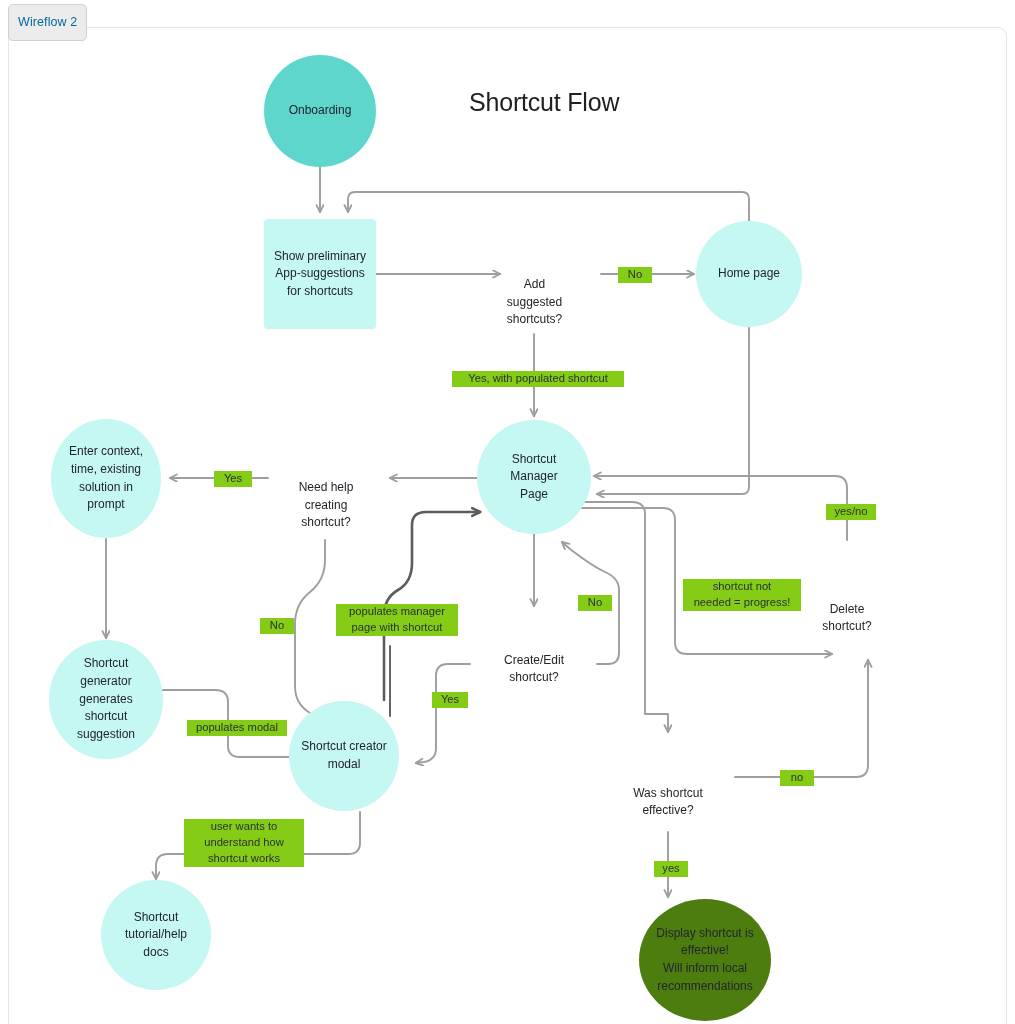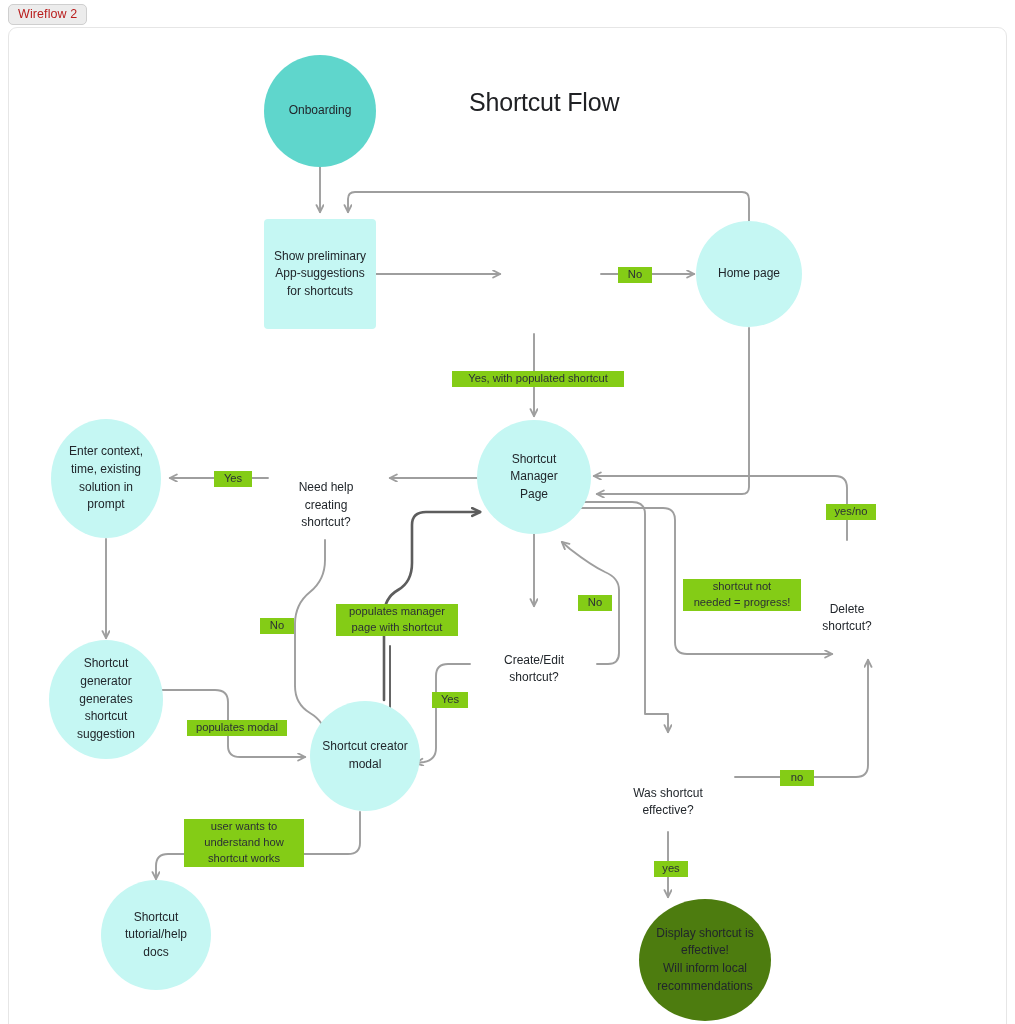--- a/index.html
+++ b/index.html
@@ -14,26 +14,26 @@
     height: 1024px;
     overflow: hidden;
     background: #ffffff;
   }
   #tab-chip {
     position: absolute;
     left: 8px;
     top: 4px;
     height: 19px;
     line-height: 19px;
-    padding: 0 9px;
+    padding: 8px 9px;
     background: #ececec;
     border: 1px solid #cfcfcf;
     border-radius: 5px;
     font-size: 12.5px;
-    color: #b91c1c;
+    color: #0369a1;
     letter-spacing: 0.1px;
     white-space: nowrap;
     z-index: 30;
   }
   #canvas-frame {
     position: absolute;
     left: 8px;
     top: 27px;
     width: 999px;
     height: 1010px;
@@ -169,20 +169,28 @@
   <div class="node circle" style="left:264px;top:55px;width:112px;height:112px;background:#5FD6CC;">
     <span class="node-label">Onboarding</span>
   </div>
 
   <div class="node rect" style="left:264px;top:219px;width:112px;height:110px;background:#C5F7F3;">
     <span class="node-label">Show preliminary
 App-suggestions
 for shortcuts</span>
   </div>
 
+  <div class="node tri" style="left:467px;top:215px;width:135px;height:118px;">
+    <svg class="tri-shape" viewBox="0 0 135 118" preserveAspectRatio="none">
+      <polygon points="67.5,0 135,118 0,118" fill="#5FD6CC"></polygon>
+    </svg>
+    <span class="node-label" style="margin-bottom:-2px;">Add
+suggested
+shortcuts?</span>
+  </div>
 
   <div class="node circle" style="left:696px;top:221px;width:106px;height:106px;background:#C5F7F3;">
     <span class="node-label">Home page</span>
   </div>
 
   <div class="node circle" style="left:477px;top:420px;width:114px;height:114px;background:#C5F7F3;">
     <span class="node-label">Shortcut
 Manager
 Page</span>
   </div>
@@ -204,21 +212,21 @@
   </div>
 
   <div class="node circle" style="left:49px;top:640px;width:114px;height:119px;background:#C5F7F3;">
     <span class="node-label">Shortcut
 generator
 generates
 shortcut
 suggestion</span>
   </div>
 
-  <div class="node circle" style="left:310px;top:701px;width:110px;height:110px;background:#C5F7F3;">
+  <div class="node circle" style="left:289px;top:701px;width:110px;height:110px;background:#C5F7F3;">
     <span class="node-label">Shortcut creator
 modal</span>
   </div>
 
   <div class="node circle" style="left:101px;top:880px;width:110px;height:110px;background:#C5F7F3;">
     <span class="node-label">Shortcut
 tutorial/help
 docs</span>
   </div>
 

